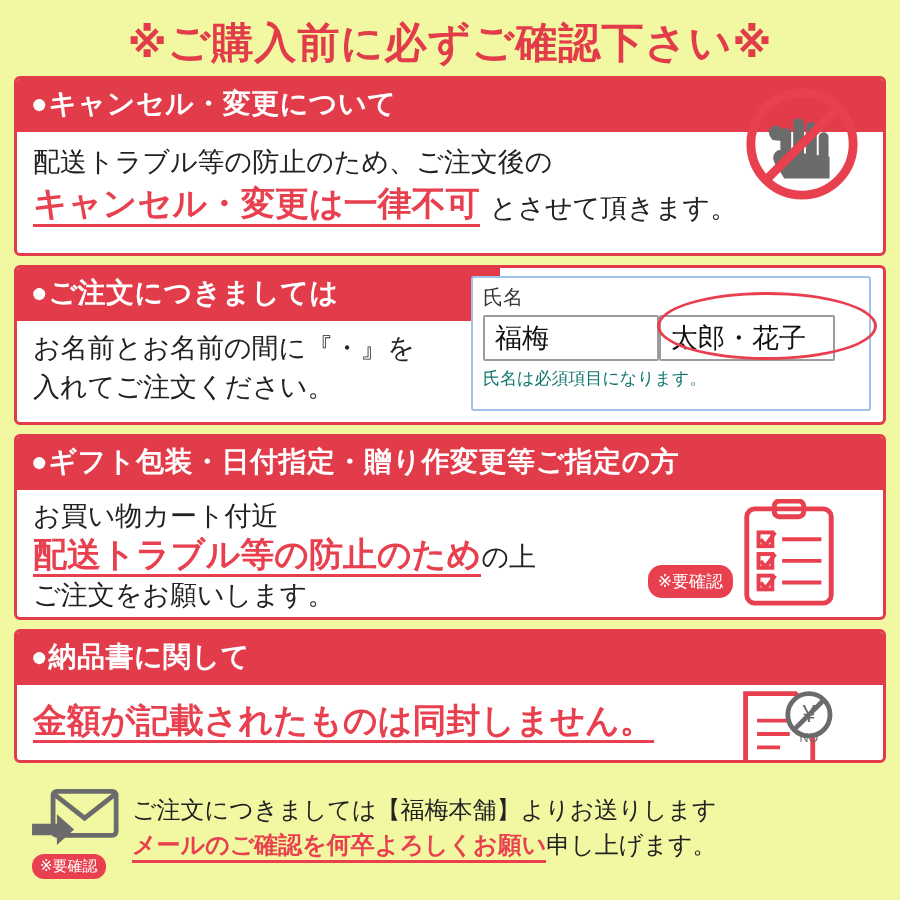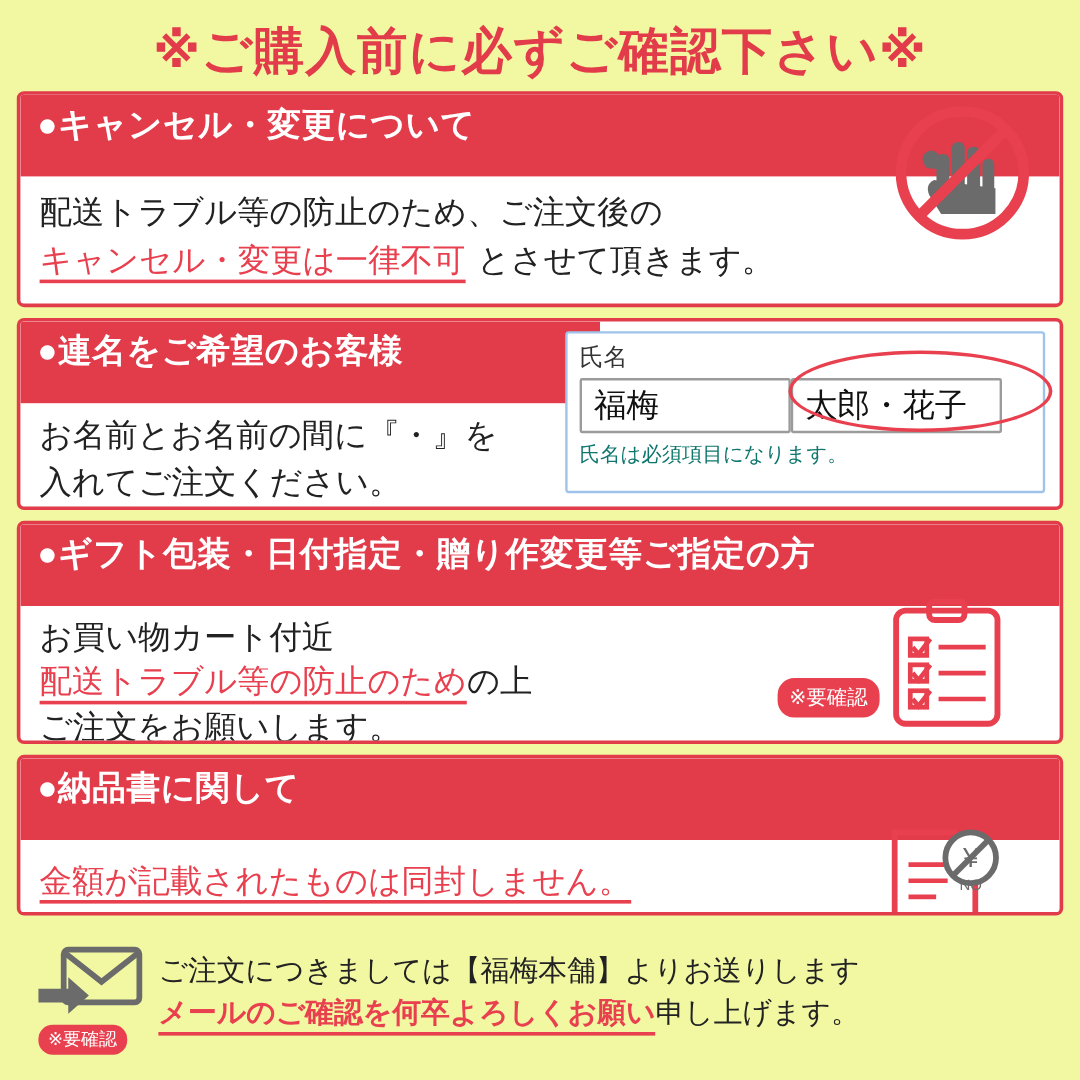--- a/index.html
+++ b/index.html
@@ -45,34 +45,34 @@
     border-radius: 6px;
     box-sizing: border-box;
     margin-bottom: 9px;
     overflow: hidden;
   }
   .card-title {
     background: #e23b4a;
     color: #ffffff;
     font-weight: bold;
     font-size: 28px;
-    padding: 6px 14px 24px 14px;
+    padding: 6px 14px 9px 14px;
     letter-spacing: 0.5px;
     white-space: nowrap;
   }
   .card-body {
     padding: 10px 16px 10px 16px;
     color: #222222;
     font-size: 27px;
     line-height: 1.35;
   }
   .big-red-underline {
     color: #e8404f;
-    font-size: 27px;
-    font-weight: normal;
+    font-size: 34px;
+    font-weight: bold;
     border-bottom: 3px solid #e8404f;
     display: inline-block;
     line-height: 1.15;
   }
 
   
   #card-cancel { height: 180px; }
   #card-cancel .card-body {
     padding-top: 12px;
   }
@@ -251,21 +251,21 @@
         <rect x="64" y="38" width="11" height="44" rx="5"></rect>
         <rect x="77" y="48" width="10" height="34" rx="5"></rect>
         <path d="M36 66 q-8 4 -4 13 l10 16 h46 v-22 z"></path>
         <path d="M30 56 q-7 -8 -1 -13 q6 -5 12 3 l8 12 z"></path>
       </g>
       <line x1="22" y1="98" x2="98" y2="22" stroke="#e8404f" stroke-width="9"></line>
     </svg>
   </div>
 
   <div class="card" id="card-joint">
-    <div class="card-title">●連名をご希望のお客様</div>
+    <div class="card-title">●ご注文につきましては</div>
     <div class="card-body">
       <div>お名前とお名前の間に『・』を</div>
       <div>入れてご注文ください。</div>
     </div>
     <div class="form-demo">
       <div class="flabel">氏名</div>
       <div class="finputs">
         <div class="finput">福梅</div>
         <div class="finput">太郎・花子</div>
       </div>

